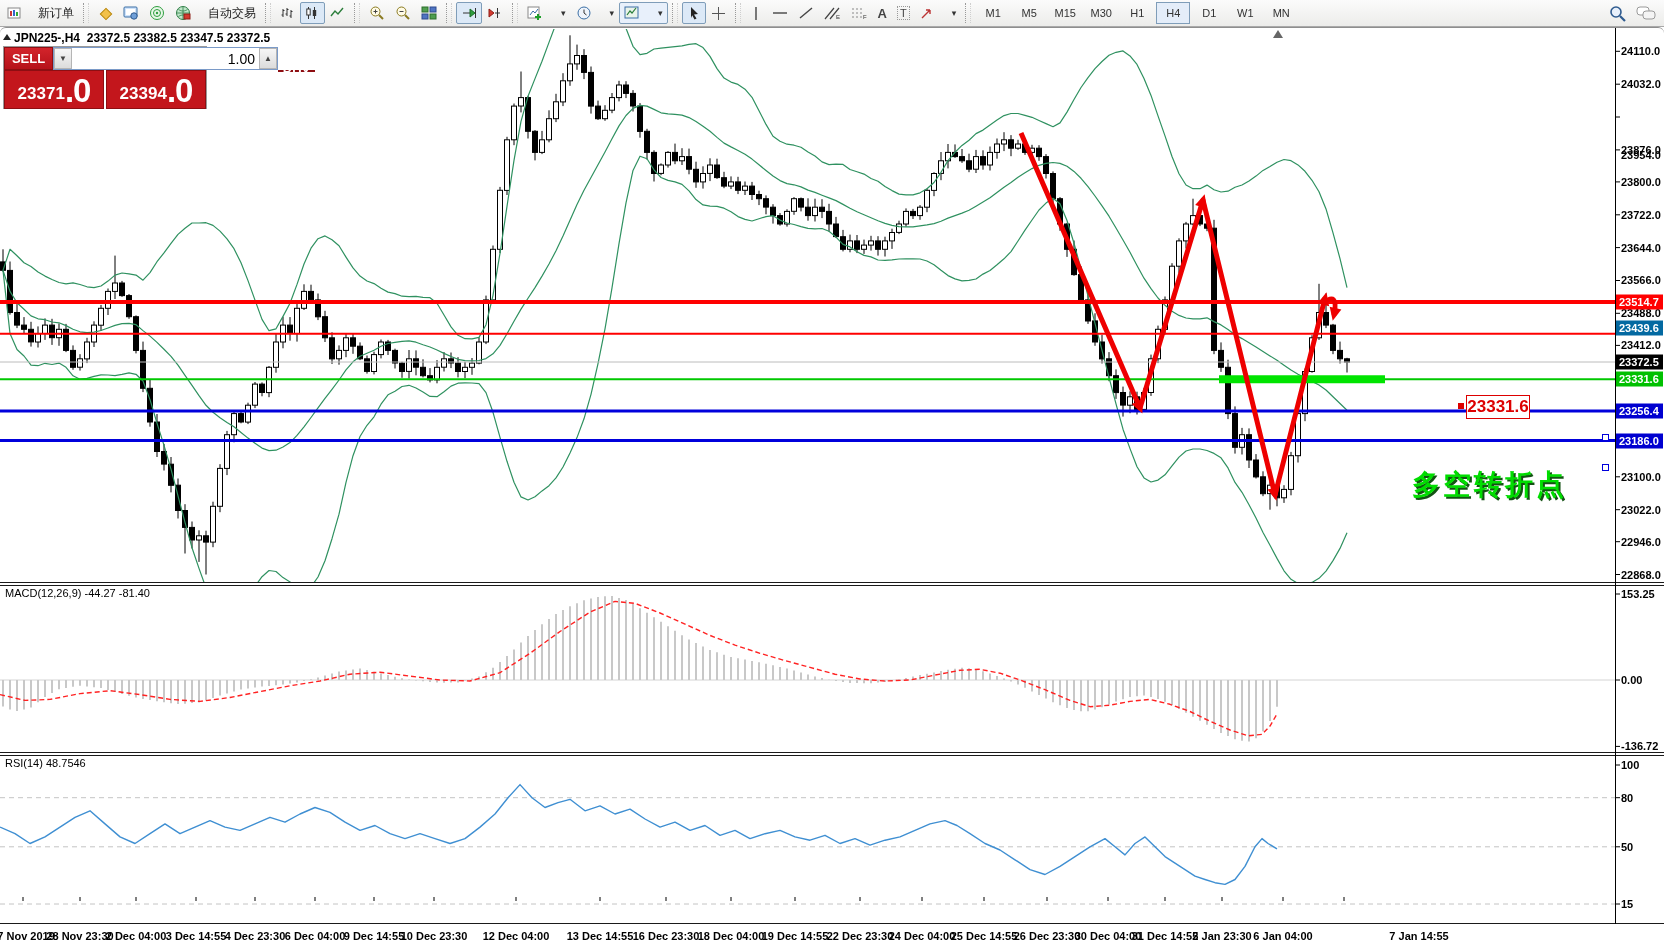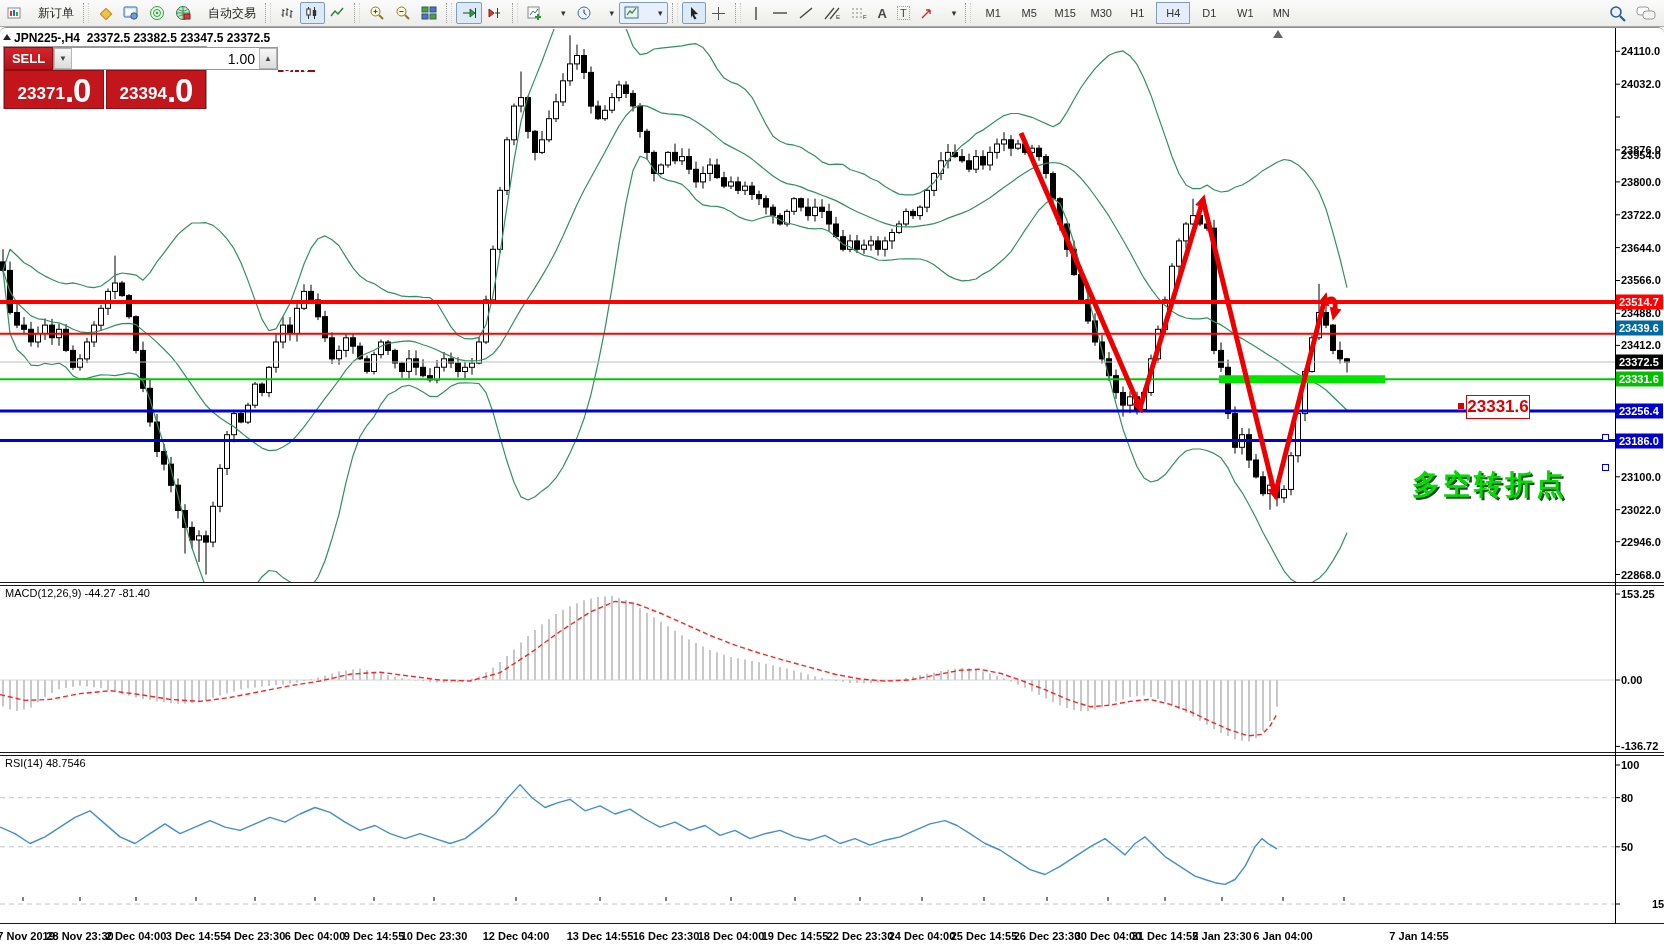--- a/index.html
+++ b/index.html
@@ -980,21 +980,21 @@
         <div class="badge" style="top: 334px; background: rgb(0, 0, 0);">23372.5</div>
         <div class="badge" style="top: 351.231px; background: rgb(0, 192, 0);">23331.6</div>
         <div class="badge" style="top: 382.913px; background: rgb(0, 0, 208);">23256.4</div>
         <div class="badge" style="top: 412.572px; background: rgb(0, 0, 208);">23186.0</div>
         <div class="ptick" style="top: 566px;">153.25</div>
         <div class="ptick" style="top: 652px;">0.00</div>
         <div class="ptick" style="top: 718.35px;">-136.72</div>
         <div class="ptick" style="top: 737px;">100</div>
         <div class="ptick" style="top: 769.7px;">80</div>
         <div class="ptick" style="top: 818.75px;">50</div>
-        <div class="ptick" style="top: 875.975px; margin-left: 31px;">15</div>
+        <div class="ptick" style="top: 875.975px;">15</div>
       </div>
     <div class="time-axis" id="time-axis">
         <div class="ttick" style="left: 23px; top: 6px;">27 Nov 2019</div>
         <div class="ttick" style="left: 80px; top: 6px;">28 Nov 23:30</div>
         <div class="ttick" style="left: 136px; top: 6px;">2 Dec 04:00</div>
         <div class="ttick" style="left: 196px; top: 6px;">3 Dec 14:55</div>
         <div class="ttick" style="left: 255px; top: 6px;">4 Dec 23:30</div>
         <div class="ttick" style="left: 315px; top: 6px;">6 Dec 04:00</div>
         <div class="ttick" style="left: 374px; top: 6px;">9 Dec 14:55</div>
         <div class="ttick" style="left: 434px; top: 6px;">10 Dec 23:30</div>

